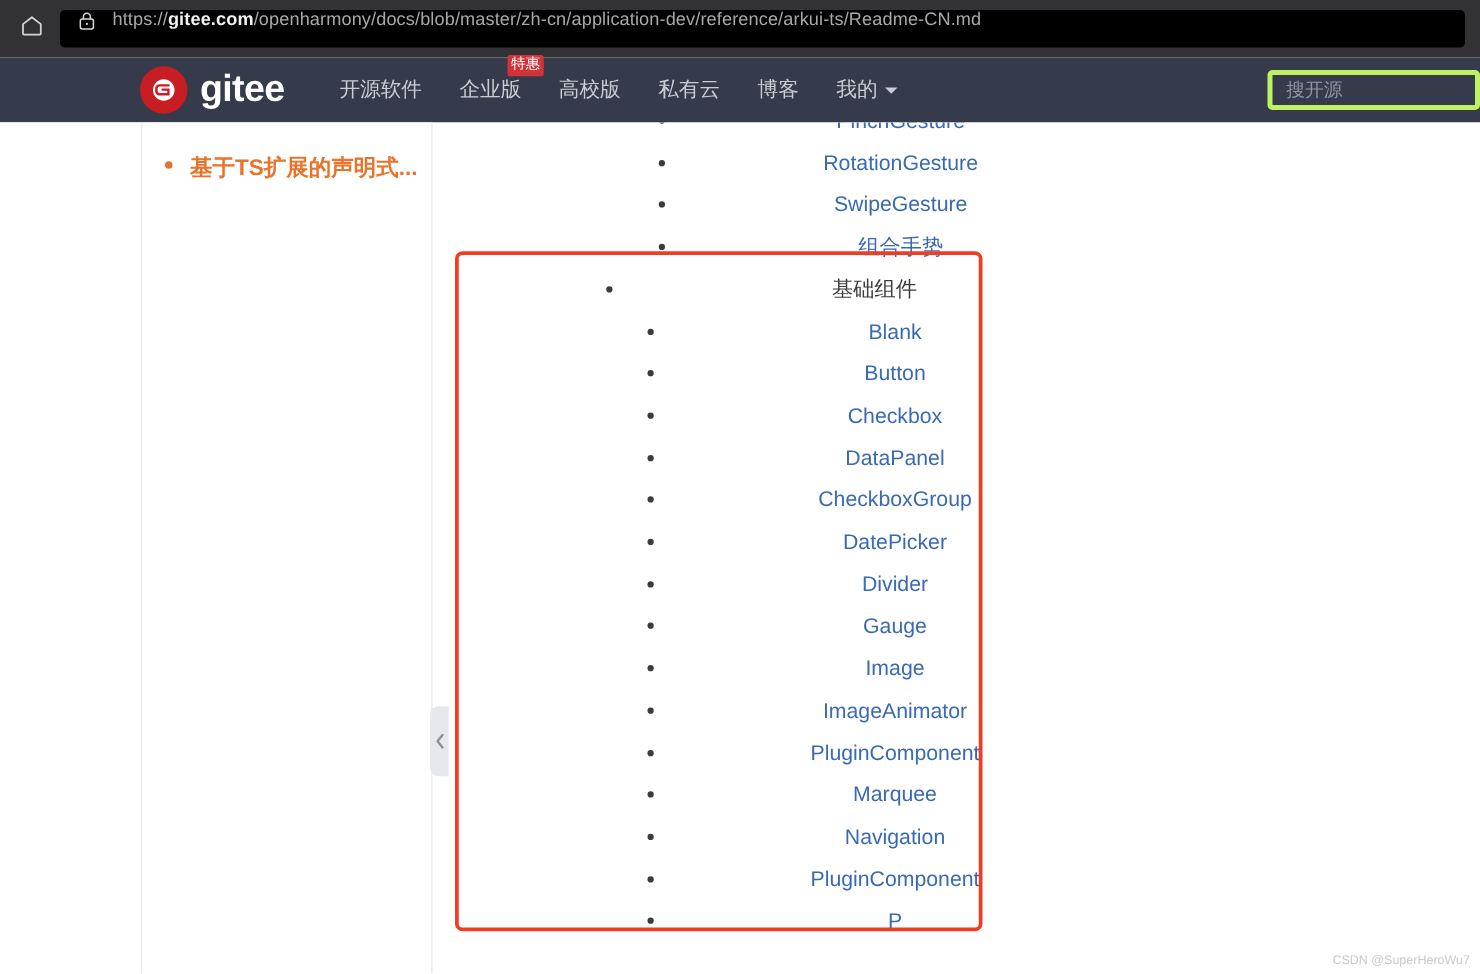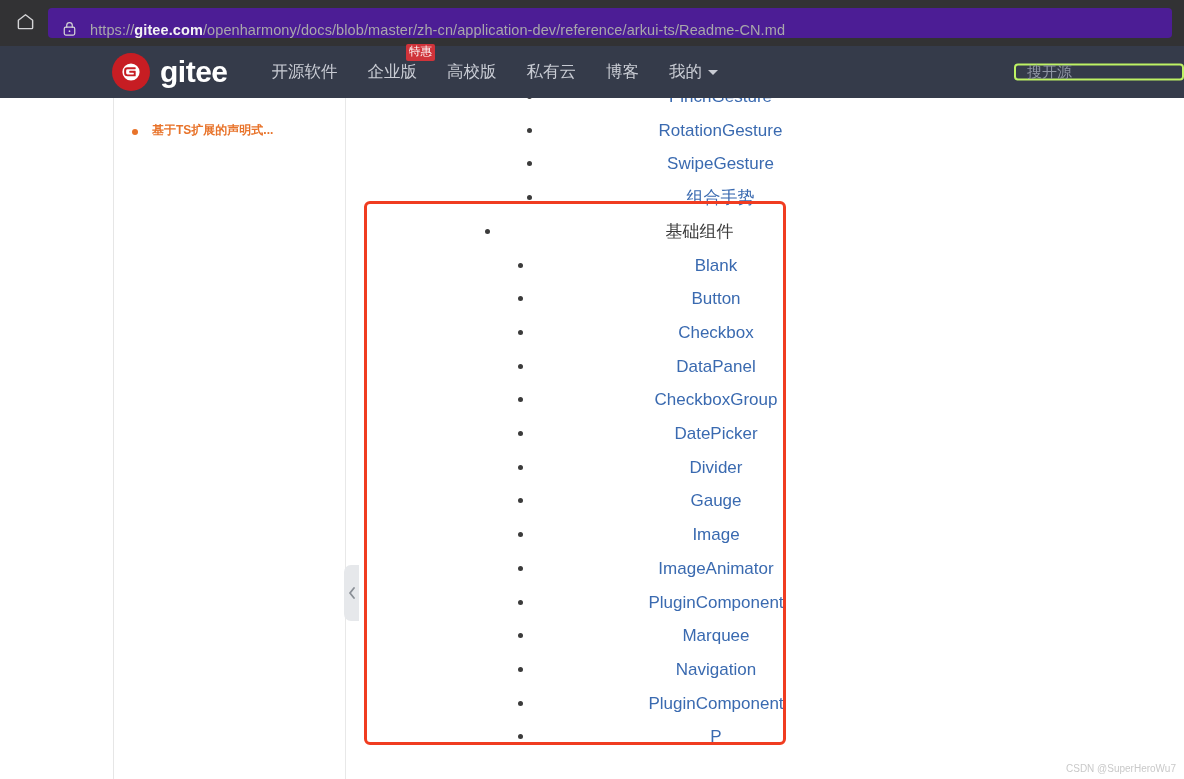--- a/index.html
+++ b/index.html
@@ -28,24 +28,24 @@
     height: 30px;
     display: flex;
     align-items: center;
     justify-content: center;
     flex: 0 0 auto;
     margin-right: 8px;
   }
   .url-pill {
     flex: 1 1 auto;
     height: 30px;
-    background: #4c1d95;
+    background: #000000;
     border-radius: 4px;
     display: flex;
-    align-items: flex-end;
+    align-items: flex-start;
     padding: 0 12px;
     box-sizing: border-box;
     margin-right: 12px;
   }
   .lock-icon {
     width: 18px;
     height: 18px;
     flex: 0 0 auto;
     margin-right: 12px;
     display: flex;
@@ -132,22 +132,22 @@
     border-left: 5px solid transparent;
     border-right: 5px solid transparent;
     border-top: 5px solid #c9ccd4;
   }
   .nav-search {
     position: absolute;
     right: 0px;
     top: 50%;
     transform: translateY(-50%);
     width: 170px;
-    height: 17px;
-    border: 2px solid #bef264;
+    height: 32px;
+    border: 4px solid #bef264;
     border-radius: 4px;
     background: transparent;
     display: flex;
     align-items: center;
     padding-left: 11px;
     box-sizing: border-box;
   }
   .nav-search span {
     color: #8f95a3;
     font-size: 15px;
@@ -171,21 +171,21 @@
     flex: 0 0 auto;
     border-right: 1px solid #e8e8e8;
     background: #ffffff;
     position: relative;
   }
   .toc-item {
     display: flex;
     align-items: flex-start;
     padding: 24px 0 0 18px;
     color: #e8732a;
-    font-size: 12px;
+    font-size: 18px;
     font-weight: bold;
     cursor: pointer;
   }
   .toc-bullet {
     width: 6px;
     height: 6px;
     border-radius: 50%;
     background: #e8732a;
     margin: 7px 14px 0 0;
     flex: 0 0 auto;

